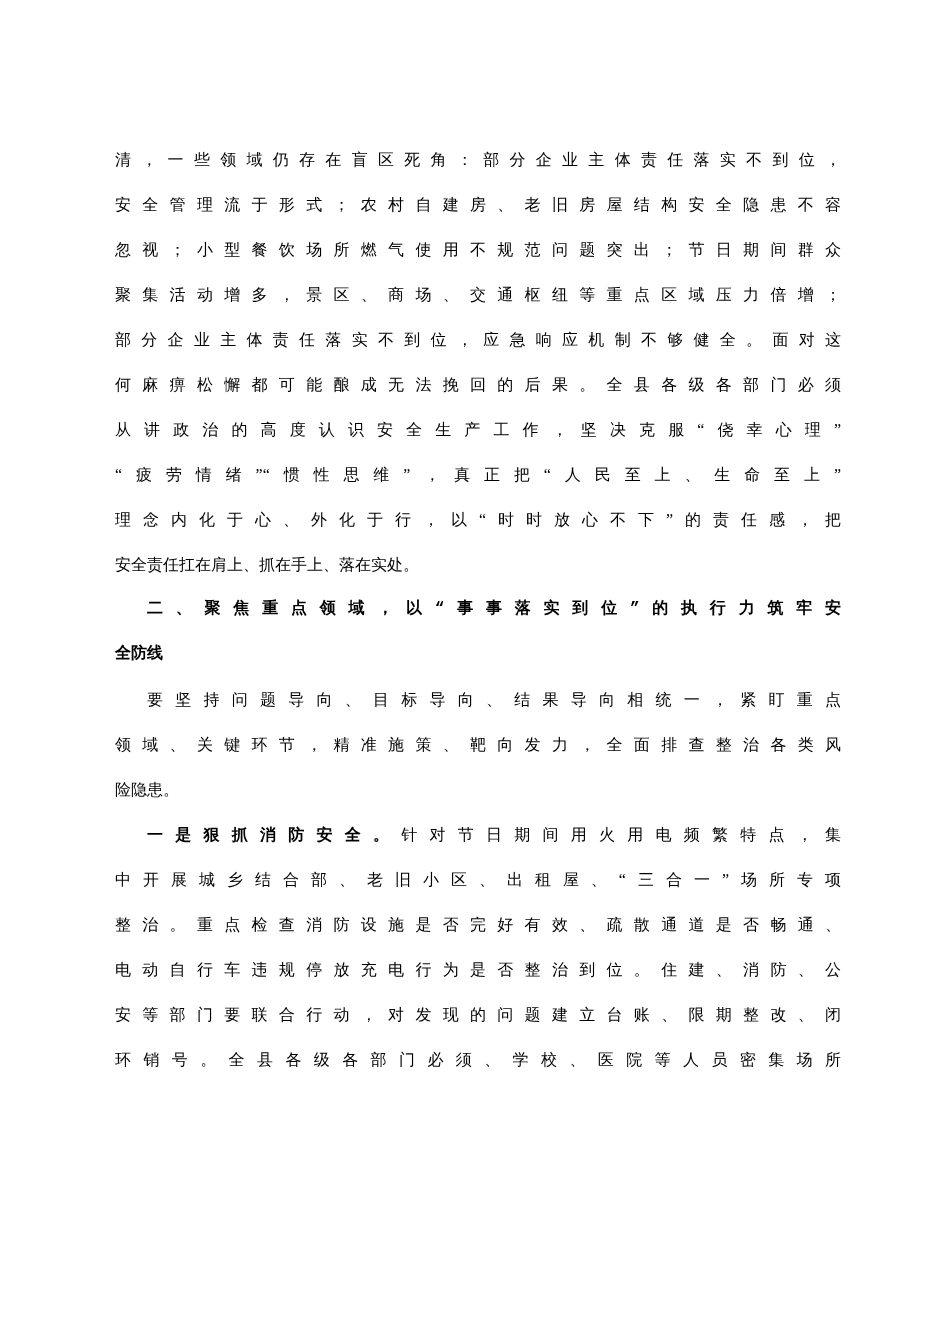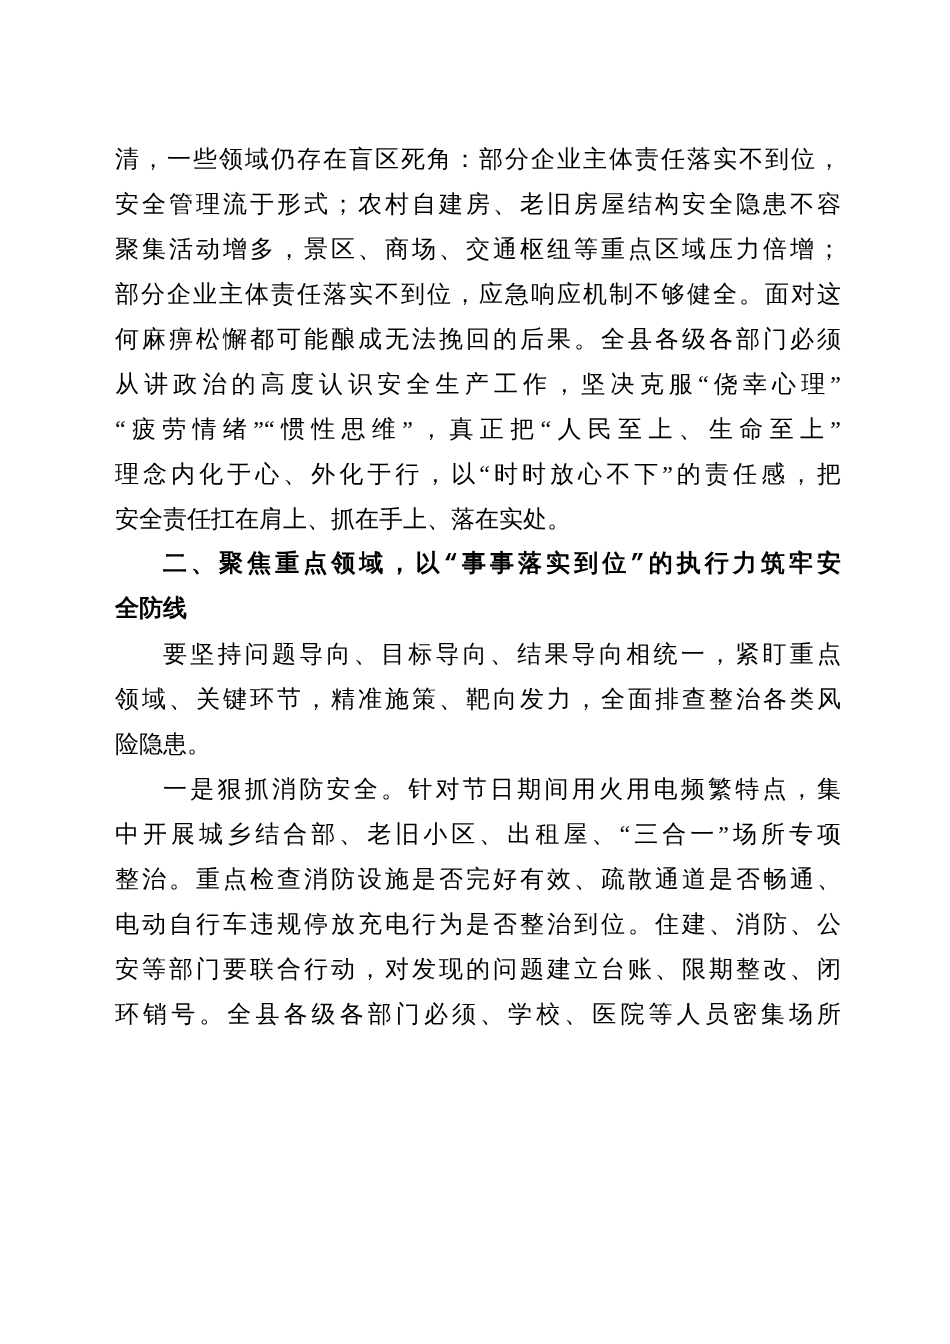--- a/index.html
+++ b/index.html
@@ -18,47 +18,48 @@
   }
   .text-block {
     position: absolute;
     left: 115px;
     top: 137px;
     width: 726px;
   }
   .line {
     height: 45px;
     line-height: 45px;
-    font-size: 24px;
+    font-size: 16px;
     text-align: justify;
     white-space: nowrap;
     color: #000000;
   }
   .line.stretch {
     white-space: normal;
     text-align-last: justify;
   }
   .line.indent {
     text-indent: 2em;
   }
   .line.heading {
     font-family: Liberation Mono, monospace;
     font-weight: 700;
   }
   .bold-lead {
-    font-weight: 400;
+    font-weight: 700;
   }
 </style>
 </head>
 <body>
 
 <div class="page">
   <div class="text-block">
     <div class="line stretch">清，一些领域仍存在盲区死角：部分企业主体责任落实不到位，</div>
     <div class="line stretch">安全管理流于形式；农村自建房、老旧房屋结构安全隐患不容</div>
+    <div class="line stretch">忽视；小型餐饮场所燃气使用不规范问题突出；节日期间群众</div>
     <div class="line stretch">聚集活动增多，景区、商场、交通枢纽等重点区域压力倍增；</div>
     <div class="line stretch">部分企业主体责任落实不到位，应急响应机制不够健全。面对这</div>
     <div class="line stretch">何麻痹松懈都可能酿成无法挽回的后果。全县各级各部门必须</div>
     <div class="line stretch">从讲政治的高度认识安全生产工作，坚决克服“侥幸心理”</div>
     <div class="line stretch">“疲劳情绪”“惯性思维”，真正把“人民至上、生命至上”</div>
     <div class="line stretch">理念内化于心、外化于行，以“时时放心不下”的责任感，把</div>
     <div class="line">安全责任扛在肩上、抓在手上、落在实处。</div>
 
     <div class="line stretch indent heading">二、聚焦重点领域，以“事事落实到位”的执行力筑牢安</div>
     <div class="line heading">全防线</div>

